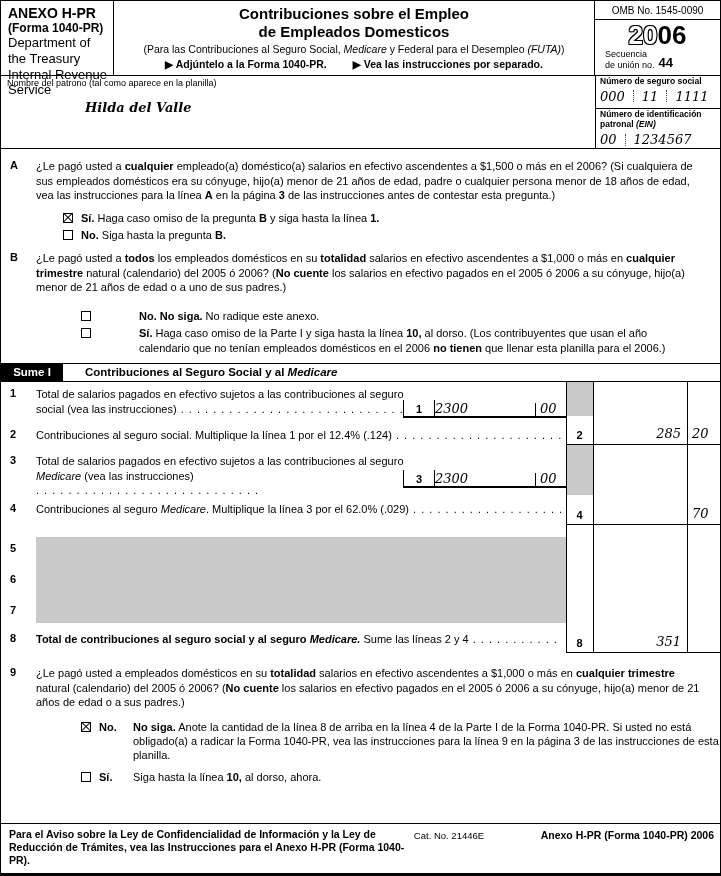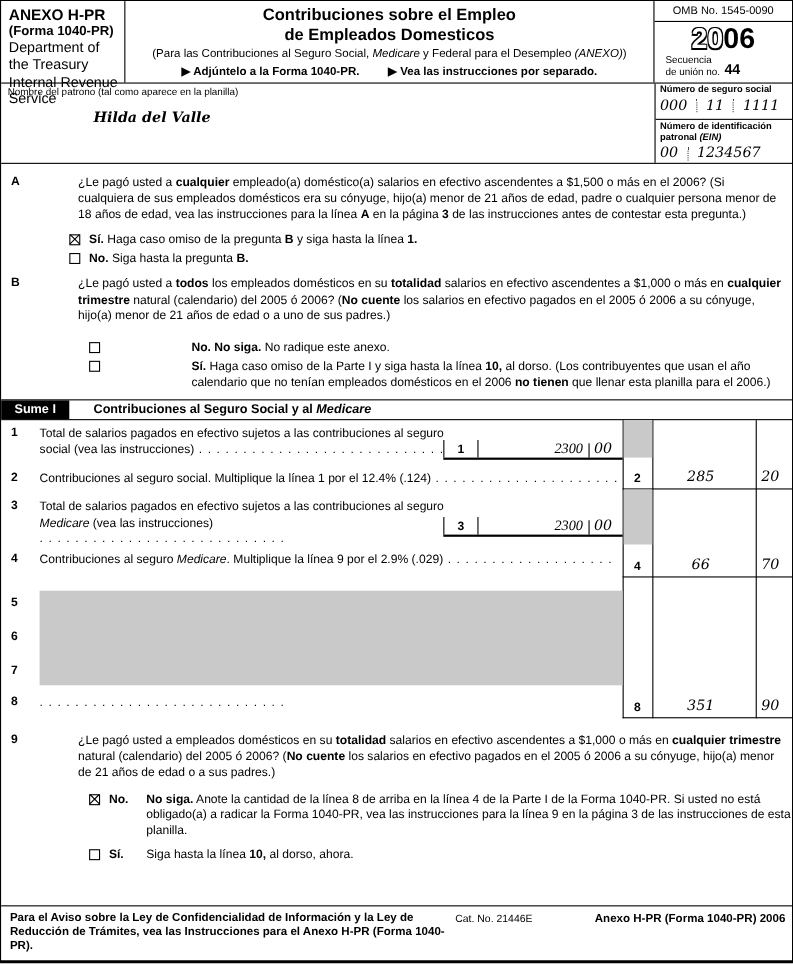--- a/index.html
+++ b/index.html
@@ -39,21 +39,21 @@
   .id-right { width:125px; border-left:1px solid #000; display:flex; flex-direction:column; }
   .ssnbox { height:36px; border-bottom:1px solid #000; padding:1px 4px; }
   .einbox { flex:1; padding:1px 4px; }
   .idlbl { font-size:8.5px; font-weight:bold; line-height:1.15; }
   .idval { display:flex; align-items:center; margin-top:2px; }
   .dotsep { width:0; border-left:1px dotted #444; height:12px; margin:0 8px; }
 
   
   .qrow { display:flex; padding-right:10px; }
   .qletter { width:35px; padding-left:9px; font-weight:bold; flex:none; }
-  .qtext { flex:1; line-height:1.32;margin-left:35px; }
+  .qtext { flex:1; line-height:1.32; }
   .optrow { display:flex; align-items:flex-start; margin-top:3px; line-height:1.3; }
   .cb { width:10px; height:10px; border:1px solid #000; position:relative; flex:none;
         margin:2px 8px 0 0; background:#fff; }
   .cb[data-checked="true"]::before, .cb[data-checked="true"]::after {
     content:""; position:absolute; left:-2px; top:3.5px; width:12px; height:1.2px; background:#000; }
   .cb[data-checked="true"]::before { transform:rotate(45deg); }
   .cb[data-checked="true"]::after  { transform:rotate(-45deg); }
   .optlead { width:34px; flex:none; }
   #secA { margin-top:10px; }
   #secA .opts { margin:8px 0 0 62px; }
@@ -72,35 +72,35 @@
           width:62px; text-align:center; padding-top:2px; }
   .band .btitle { font-weight:bold; font-size:11.5px; padding:2px 0 0 22px; }
   .p1 { position:relative; height:271px; }
   .abs { position:absolute; }
   .vline { position:absolute; width:1px; background:#000; top:0; height:271px; }
   .hline { position:absolute; height:1px; background:#000; left:565px; width:155px; }
   .gray { position:absolute; background:#c9c9c9; }
   .ncell { position:absolute; left:565px; width:27px; display:flex; align-items:flex-end;
            justify-content:center; font-weight:bold; padding-bottom:3px; }
   .acell { position:absolute; left:592px; width:94px; display:flex; align-items:flex-end;
-           justify-content:center; padding:0 6px 3px 0; }
+           justify-content:flex-end; padding:0 6px 3px 0; }
   .ccell { position:absolute; left:686px; width:34px; display:flex; align-items:flex-end;
            padding:0 0 3px 5px; }
   .lrow { position:absolute; left:0; display:flex; }
   .lnum { width:35px; padding-left:9px; font-weight:bold; flex:none; }
   .ltext { line-height:1.3; }
   .dots { letter-spacing:1px; color:#000; white-space:nowrap; overflow:hidden; }
   .dots::after { content:" .  .  .  .  .  .  .  .  .  .  .  .  .  .  .  .  .  .  .  .  .  .  .  .  .  .  .  . "; }
   .fill { flex:1; overflow:hidden; white-space:nowrap; }
   .ientry { position:absolute; height:30px; width:163px; border-bottom:2px solid #000;
             display:flex; align-items:flex-end; }
   .ientry .tk { width:1px; height:16px; background:#000; flex:none; }
   .ientry .sep { width:1px; height:13px; background:#000; flex:none; }
   .ientry .inum { width:30px; text-align:center; font-weight:bold; padding-bottom:1px; flex:none; }
-  .ientry .amt { flex:1; text-align:right; padding-right:5px;font-family:Liberation Serif, serif; }
+  .ientry .amt { flex:1; padding-right:5px; }
   .ientry .cents { width:30px; padding-left:4px; flex:none; }
 
   
   .footer { position:absolute; left:0; right:0; bottom:0; border-top:1px solid #000;
             display:flex; align-items:flex-start; padding:4px 6px 6px 8px; font-size:10.5px; }
   .footer .notice { font-weight:bold; line-height:1.25; width:415px; }
   .footer .cat { font-size:9.5px; margin-top:2px; width:130px; }
   .footer .fid { font-weight:bold; margin-top:1px; white-space:nowrap; }
 </style>
 </head>
@@ -113,21 +113,21 @@
       <div class="sched">ANEXO H-PR</div>
       <div class="formref">(Forma 1040-PR)</div>
       <div class="agency">
         <div>Department of the Treasury</div>
         <div>Internal Revenue Service</div>
       </div>
     </div>
     <div class="hdr-center">
       <div class="t1">Contribuciones sobre el Empleo</div>
       <div class="t2">de Empleados Domesticos</div>
-      <div class="sub"><span>(Para las Contribuciones al Seguro Social, </span><span style="font-style: italic;">Medicare</span><span> y Federal para el Desempleo </span><span style="font-style: italic;">(ANEXO)</span><span>)</span></div>
+      <div class="sub"><span>(Para las Contribuciones al Seguro Social, </span><span style="font-style: italic;">Medicare</span><span> y Federal para el Desempleo </span><span style="font-style: italic;">(FUTA)</span><span>)</span></div>
       <div class="instr">
         <span><span>▶</span> <span>Adjúntelo a la Forma 1040-PR.</span></span>
         <span><span>▶</span> <span>Vea las instrucciones por separado.</span></span>
       </div>
     </div>
     <div class="hdr-right">
       <div class="omb">OMB No. 1545-0090</div>
       <div class="yearbox"><span class="yr-o">20</span><span>06</span></div>
       <div class="seq">
         <span><span>Secuencia</span><br><span>de unión no.</span></span>
@@ -249,44 +249,38 @@
       <span class="tk"></span>
       <span class="inum">3</span>
       <span class="tk"></span>
       <span class="amt hw">2300</span>
       <span class="sep"></span>
       <span class="cents hw">00</span>
     </div>
 
     <div class="lrow" style="top:120px; width:560px;">
       <div class="lnum">4</div>
-      <div class="ltext fill"><span><span>Contribuciones al seguro </span><span style="font-style: italic;">Medicare</span><span>. Multiplique la línea 9 por el 2.9% (.029)</span></span><span class="dots"></span></div>
+      <div class="ltext fill"><span><span>Contribuciones al seguro </span><span style="font-style: italic;">Medicare</span><span>. Multiplique la línea 3 por el 62.0% (.029)</span></span><span class="dots"></span></div>
     </div>
     <div class="ncell" style="top:114px; height:28px;">4</div>
-    <div class="acell" style="top:62px; height:80px;">
-        <span class="hw">66</span>
-      </div>
     <div class="ccell" style="top:62px; height:80px;">
         <span class="hw">70</span>
       </div>
 
     <div class="abs lnum" style="top:160px;">5</div>
     <div class="abs lnum" style="top:191px;">6</div>
     <div class="abs lnum" style="top:222px;">7</div>
 
     <div class="lrow" style="top:250px; width:560px;">
       <div class="lnum">8</div>
-      <div class="ltext fill"><span class="dots"></span></div>
+      <div class="ltext fill"><span><span style="font-weight: bold;">Total de contribuciones al seguro social y al seguro </span><span style="font-weight: bold; font-style: italic;">Medicare.</span><span> Sume las líneas 2 y 4</span></span><span class="dots"></span></div>
     </div>
     <div class="ncell" style="top:242px; height:28px;">8</div>
     <div class="acell" style="top:142px; height:128px;">
         <span class="hw">351</span>
-      </div>
-    <div class="ccell" style="top:142px; height:128px;">
-        <span class="hw">90</span>
       </div>
   </div>
 
   <div id="sec9">
     <div class="qrow">
       <div class="qletter">9</div>
       <div class="qtext"><span>¿Le pagó usted a empleados domésticos en su </span><span style="font-weight: bold;">totalidad</span><span> salarios en efectivo ascendentes a $1,000 o más en </span><span style="font-weight: bold;">cualquier trimestre</span><span> natural (calendario) del 2005 ó 2006? (</span><span style="font-weight: bold;">No cuente</span><span> los salarios en efectivo pagados en el 2005 ó 2006 a su cónyuge, hijo(a) menor de 21 años de edad o a sus padres.)</span></div>
     </div>
     <div class="opts">
       <div class="optrow">

